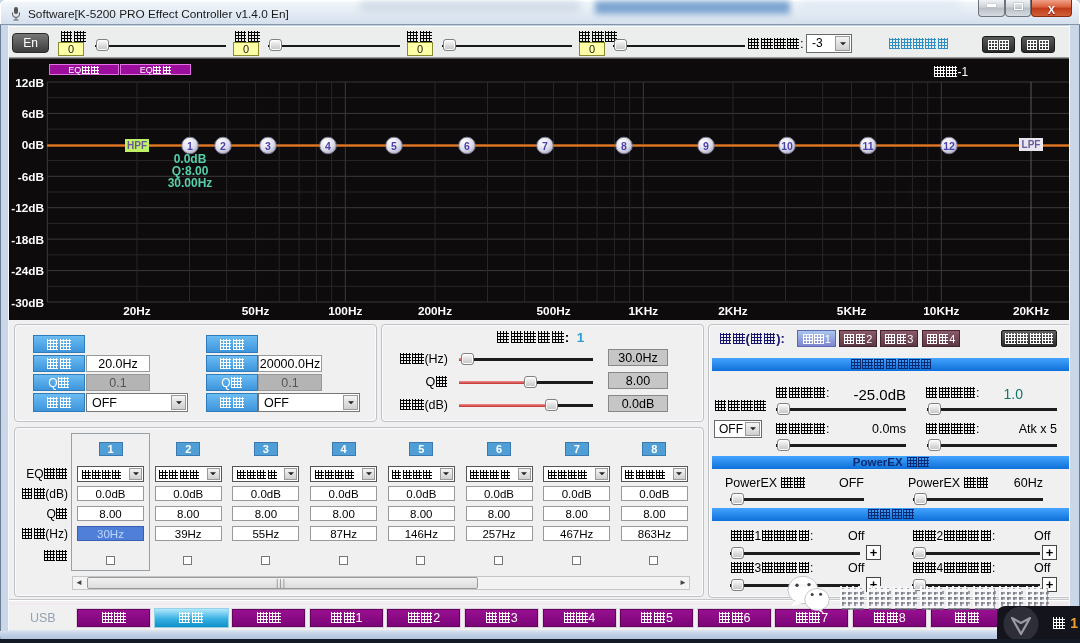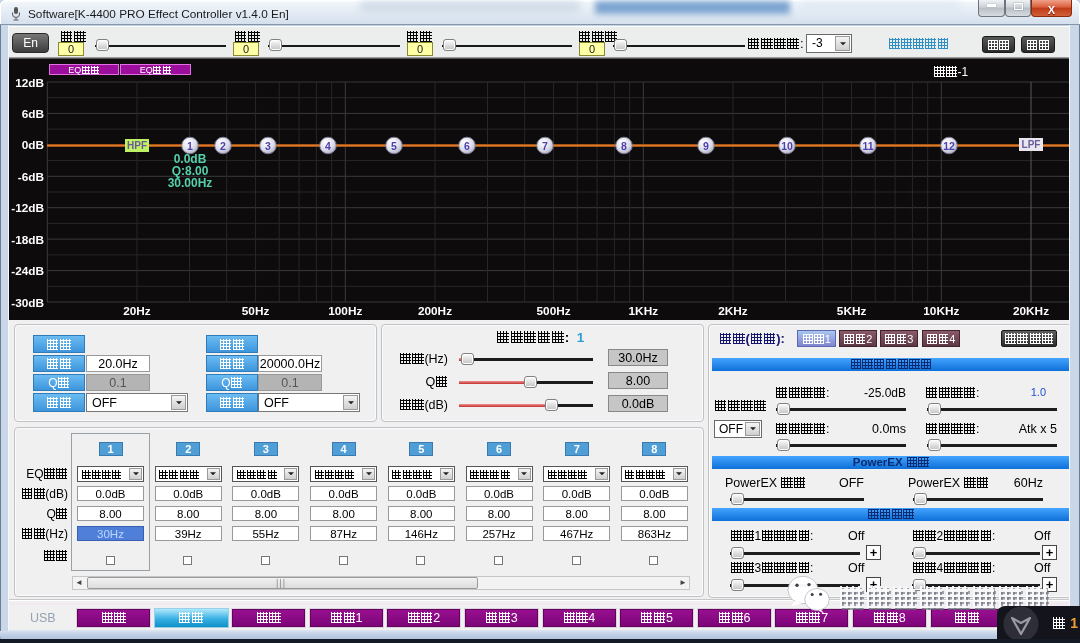--- a/index.html
+++ b/index.html
@@ -24,21 +24,21 @@
 <div id="tb"></div>
 <div style="left:595px;top:1px;width:195px;height:13px;background:#7ba3cf;filter:blur(3px);position:absolute"></div>
 <div style="left:360px;top:2px;width:220px;height:10px;background:#cdd9e6;filter:blur(4px);position:absolute"></div>
 <div style="left:800px;top:2px;width:160px;height:9px;background:#dde7f2;filter:blur(4px);position:absolute"></div>
 <svg style="position:absolute;left:11px;top:6px" width="10" height="16" viewBox="0 0 10 16">
 <rect x="3" y="1" width="4" height="7" rx="2" fill="#555"></rect>
 <path d="M1.5 6.5v1.5a3.5 3.5 0 0 0 7 0V6.5" stroke="#555" fill="none"></path>
 <line x1="5" y1="11.5" x2="5" y2="13.5" stroke="#555"></line>
 <line x1="2.5" y1="14" x2="7.5" y2="14" stroke="#555"></line>
   </svg>
-<div style="left:28px;top:7px;font-size:11.8px;color:#1a1a1a">Software[K-4400 PRO Effect Controller v1.4.0 En]</div>
+<div style="left:28px;top:7px;font-size:11.8px;color:#1a1a1a">Software[K-5200 PRO Effect Controller v1.4.0 En]</div>
 <div class="wb" style="left:978px;width:27px">
     <div style="margin:4px auto 0;width:9px;height:3px;background:#fff;box-shadow:0 0 1px #555"></div>
   </div>
 <div class="wb" style="left:1005px;width:26px">
     <div style="margin:3px auto 0;width:9px;height:7px;border:1.5px solid #fff;box-shadow:0 0 1px #555"></div>
   </div>
 <div class="wb" id="closebtn" style="left:1031px;width:41px"><b style="color:#fff;font-size:11px;line-height:15px;text-shadow:0 1px 1px #700">X</b></div>
 <div id="toolbar"></div>
 <div style="left:12px;top:33px;width:37px;height:20px;background:linear-gradient(#777,#3d3d3d);border:1px solid #2a2a2a;border-radius:4px;color:#fff;font-size:12px;text-align:center;line-height:19px">En</div>
 <div style="left:60px;top:29px;font-size:13px;color:#000"><i class="z"></i><i class="z"></i></div>
@@ -204,25 +204,25 @@
 <div style="left:719px;top:331px;font-size:13px;font-weight:bold;color:#16166e"><i class="z"></i><i class="z"></i>(<i class="z"></i><i class="z"></i>):</div>
 <div style="left:797px;top:330px;width:39px;height:17px;background:linear-gradient(#aac6f0,#7f85cf);border:1px solid #5a6ab0;color:#fff;font-size:11px;text-align:center;line-height:16px"><i class="z"></i><i class="z"></i>1</div>
 <div style="left:839px;top:330px;width:38px;height:17px;background:linear-gradient(#8a5a68,#5c3846);border:1px solid #44222e;color:#fff;font-size:11px;text-align:center;line-height:16px"><i class="z"></i><i class="z"></i>2</div>
 <div style="left:880px;top:330px;width:38px;height:17px;background:linear-gradient(#8a5a68,#5c3846);border:1px solid #44222e;color:#fff;font-size:11px;text-align:center;line-height:16px"><i class="z"></i><i class="z"></i>3</div>
 <div style="left:922px;top:330px;width:38px;height:17px;background:linear-gradient(#8a5a68,#5c3846);border:1px solid #44222e;color:#fff;font-size:11px;text-align:center;line-height:16px"><i class="z"></i><i class="z"></i>4</div>
 <div style="left:1001px;top:330px;width:56px;height:17px;background:linear-gradient(#606060,#2c2c2c);border:1px solid #1a1a1a;border-radius:2px;color:#fff;font-size:12px;text-align:center;line-height:16px"><i class="z"></i><i class="z"></i><i class="z"></i><i class="z"></i></div>
 <div style="left:712px;top:358px;width:358px;height:13px;background:linear-gradient(#44a4ff,#0d6fd8);color:#0a2a72;font-size:11.5px;font-weight:bold;text-align:center;line-height:13px"><i class="z"></i><i class="z"></i><i class="z"></i><i class="z"></i><i class="z"></i><i class="z"></i><i class="z"></i></div>
 <div style="left:714px;top:398px;font-size:13px;color:#000"><i class="z"></i><i class="z"></i><i class="z"></i><i class="z"></i></div>
 <div style="left:714px;top:420px;width:48px;height:18px;background:#fff;border:1px solid #6a6a6a;font-size:12px;color:#000;line-height:17px;padding-left:4px">OFF<span class="dar" style="right:1px;top:1px;height:14px"></span></div>
 <div style="left:775px;top:386px;font-size:12.5px;color:#000"><i class="z"></i><i class="z"></i><i class="z"></i><i class="z"></i>:</div>
-<div style="left:826px;top:386px;font-size:12px;color:#000;width:80px;text-align:right">-25.0dB</div>
+<div style="left:826px;top:386px;font-size:15px;color:#000;width:80px;text-align:right">-25.0dB</div>
 <div style="left:776px;top:408px;width:130px;height:3px;background:#1c1c1c"></div>
 <div class="th" style="left:777px;top:403px;width:13px;height:12px;"></div>
 <div style="left:925px;top:386px;font-size:12.5px;color:#000"><i class="z"></i><i class="z"></i><i class="z"></i><i class="z"></i>:</div>
-<div style="left:966px;top:386px;font-size:11px;color:#1d4ed8;width:80px;text-align:right">1.0</div>
+<div style="left:943px;top:386px;font-size:14px;color:#0f766e;width:80px;text-align:right">1.0</div>
 <div style="left:927px;top:408px;width:130px;height:3px;background:#1c1c1c"></div>
 <div class="th" style="left:928px;top:403px;width:13px;height:12px;"></div>
 <div style="left:775px;top:422px;font-size:12.5px;color:#000"><i class="z"></i><i class="z"></i><i class="z"></i><i class="z"></i>:</div>
 <div style="left:826px;top:422px;font-size:12.5px;color:#000;width:80px;text-align:right">0.0ms</div>
 <div style="left:776px;top:444px;width:130px;height:3px;background:#1c1c1c"></div>
 <div class="th" style="left:777px;top:439px;width:13px;height:12px;"></div>
 <div style="left:925px;top:422px;font-size:12.5px;color:#000"><i class="z"></i><i class="z"></i><i class="z"></i><i class="z"></i>:</div>
 <div style="left:977px;top:422px;font-size:12.5px;color:#000;width:80px;text-align:right">Atk x 5</div>
 <div style="left:927px;top:444px;width:130px;height:3px;background:#1c1c1c"></div>
 <div class="th" style="left:928px;top:439px;width:13px;height:12px;"></div>

